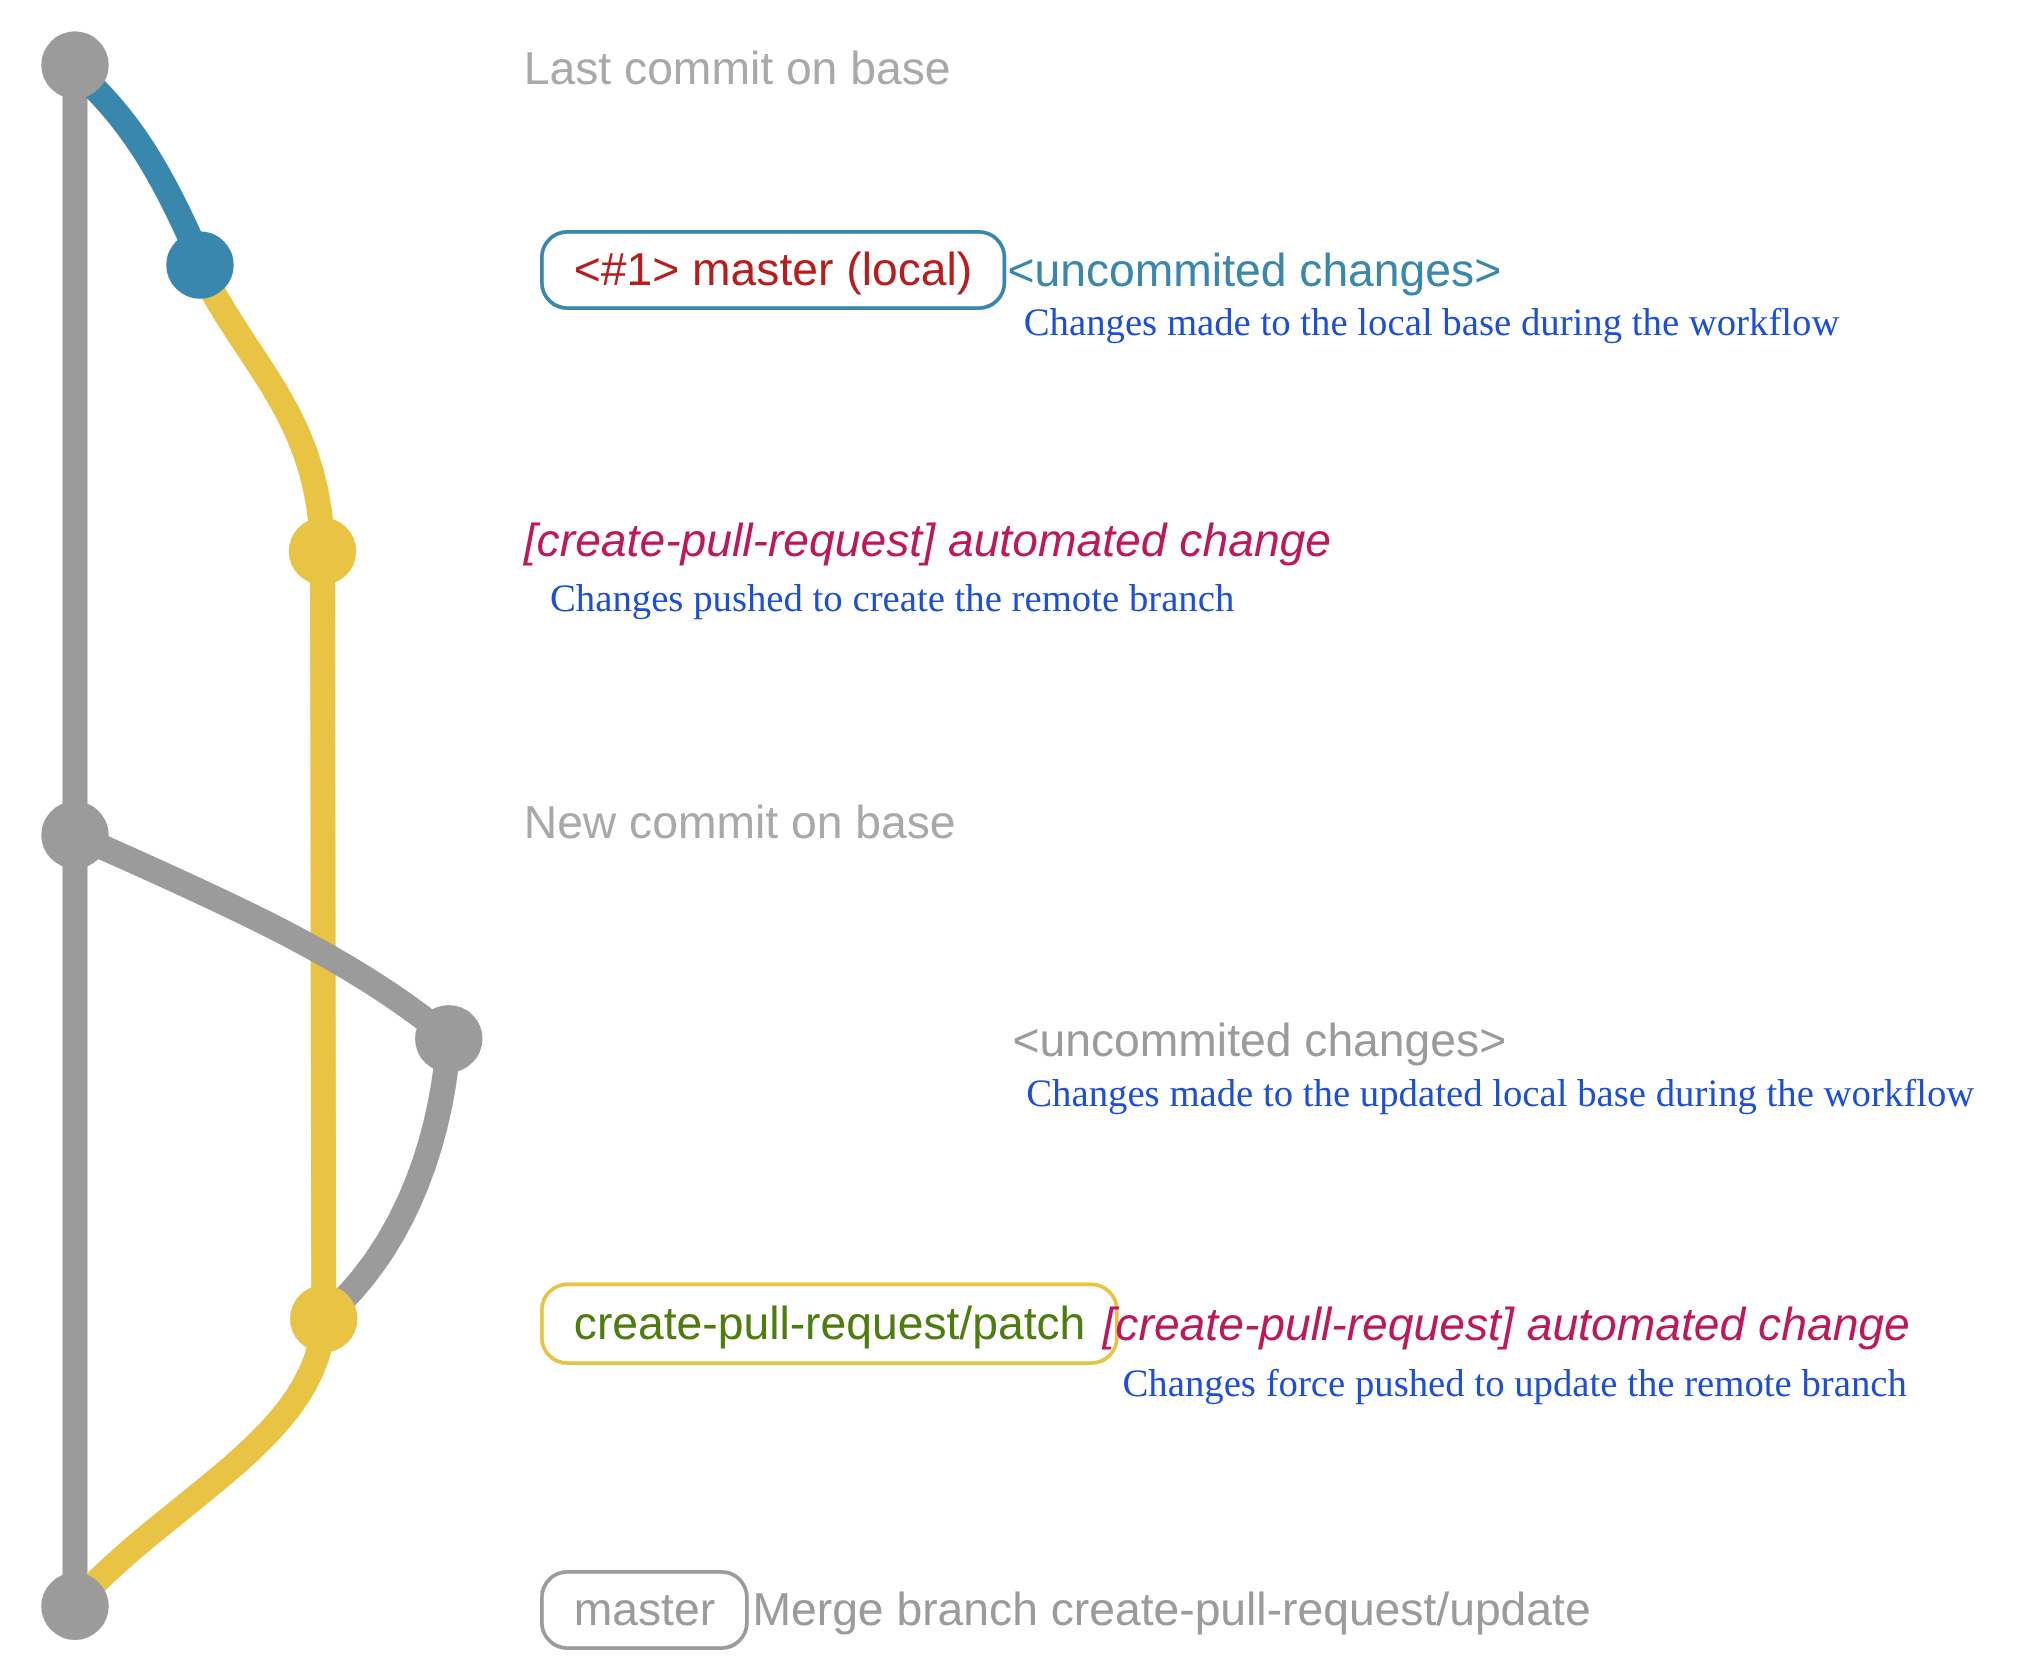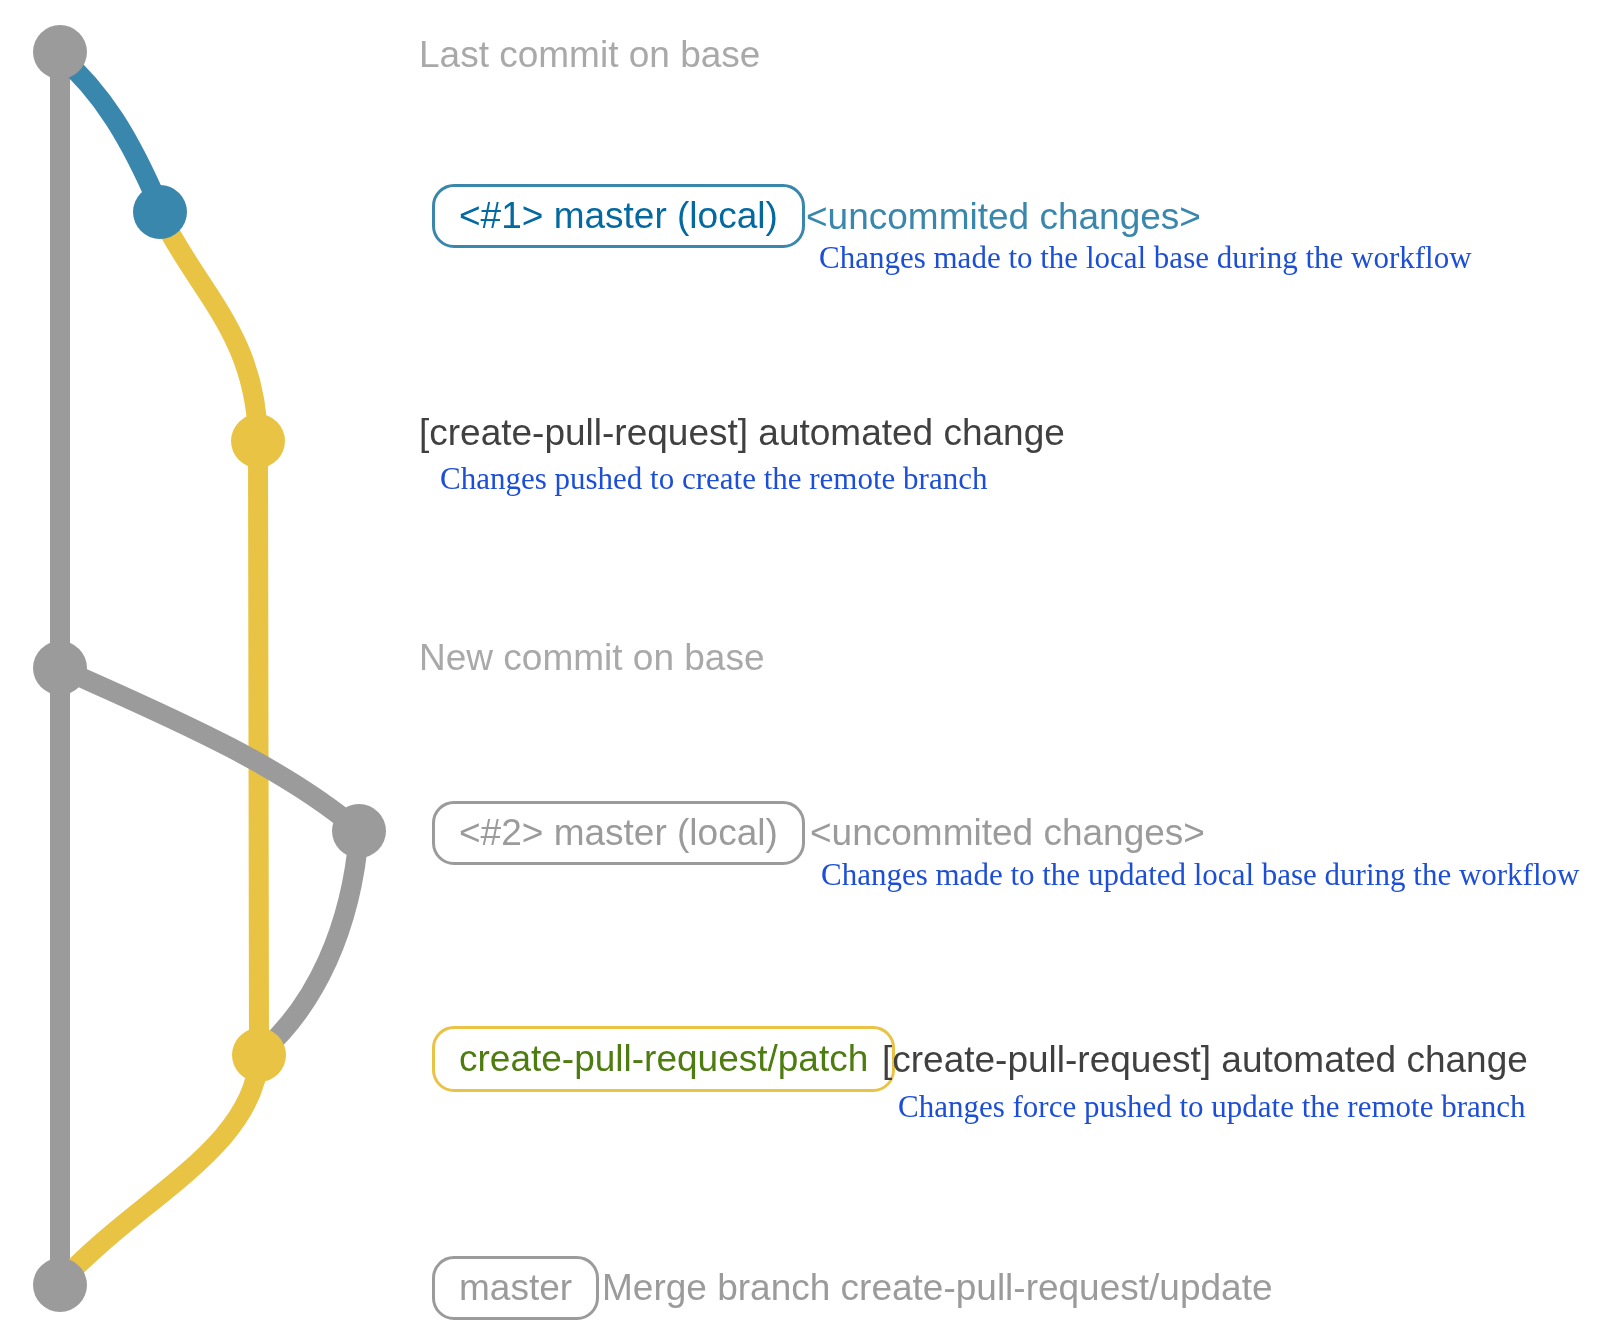--- a/index.html
+++ b/index.html
@@ -16,36 +16,36 @@
   .lbl { position: absolute; white-space: nowrap; line-height: 1.2; }
   .sans { font-family: "Liberation Sans", sans-serif; font-size: 37px; }
   .serif {
     font-family: "Liberation Serif", serif;
     font-size: 31px;
     color: #1d4ed8;
   }
   .gray-light { color: #a9a9a9; }
   .gray { color: #9b9b9b; }
   .blue { color: #3a87ad; }
-  .yellow { color: #404040; }
+  .yellow { color: #be185d; font-style: italic; }
   .pill {
     position: absolute;
     box-sizing: border-box;
     display: inline-flex;
     align-items: center;
     justify-content: center;
     height: 64px;
     padding: 0 24px;
     border: 3px solid;
     border-radius: 22px;
     font-size: 37px;
     white-space: nowrap;
     background: #ffffff;
   }
-  .pill-blue   { border-color: #3a87ad; color: #0369a1; }
+  .pill-blue   { border-color: #3a87ad; color: #b91c1c; }
   .pill-gray   { border-color: #9b9b9b; color: #9b9b9b; }
   .pill-yellow { border-color: #e9c344; color: #4d7c0f; height: 66px; }
 </style>
 </head>
 <body>
 
 <div class="stage">
 
   <svg class="graph-svg" width="1618" height="1344" viewBox="0 0 1618 1344">
 
@@ -73,21 +73,20 @@
 
   <div class="pill pill-blue" style="left:412px; top:184px;">&lt;#1&gt; master (local)</div>
   <div class="lbl sans blue" style="left:786px; top:195px;">&lt;uncommited changes&gt;</div>
   <div class="lbl serif" style="left:799px; top:239px;">Changes made to the local base during the workflow</div>
 
   <div class="lbl sans yellow" style="left:399px; top:411px;">[create-pull-request] automated change</div>
   <div class="lbl sans gray-light" style="left:399px; top:636px;">New commit on base</div>
 
   <div class="lbl serif" style="left:420px; top:460px;">Changes pushed to create the remote branch</div>
 
-  <div class="pill pill-gray" style="left:412px; top:801px;">&lt;#2&gt; master (local)</div>
   <div class="lbl sans gray" style="left:790px; top:811px;">&lt;uncommited changes&gt;</div>
   <div class="lbl serif" style="left:801px; top:856px;">Changes made to the updated local base during the workflow</div>
 
   <div class="pill pill-yellow" style="left:412px; top:1026px;">create-pull-request/patch</div>
   <div class="lbl sans yellow" style="left:862px; top:1038px;">[create-pull-request] automated change</div>
   <div class="lbl serif" style="left:878px; top:1088px;">Changes force pushed to update the remote branch</div>
 
   <div class="pill pill-gray" style="left:412px; top:1256px;">master</div>
   <div class="lbl sans gray" style="left:582px; top:1266px;">Merge branch create-pull-request/update</div>
 

